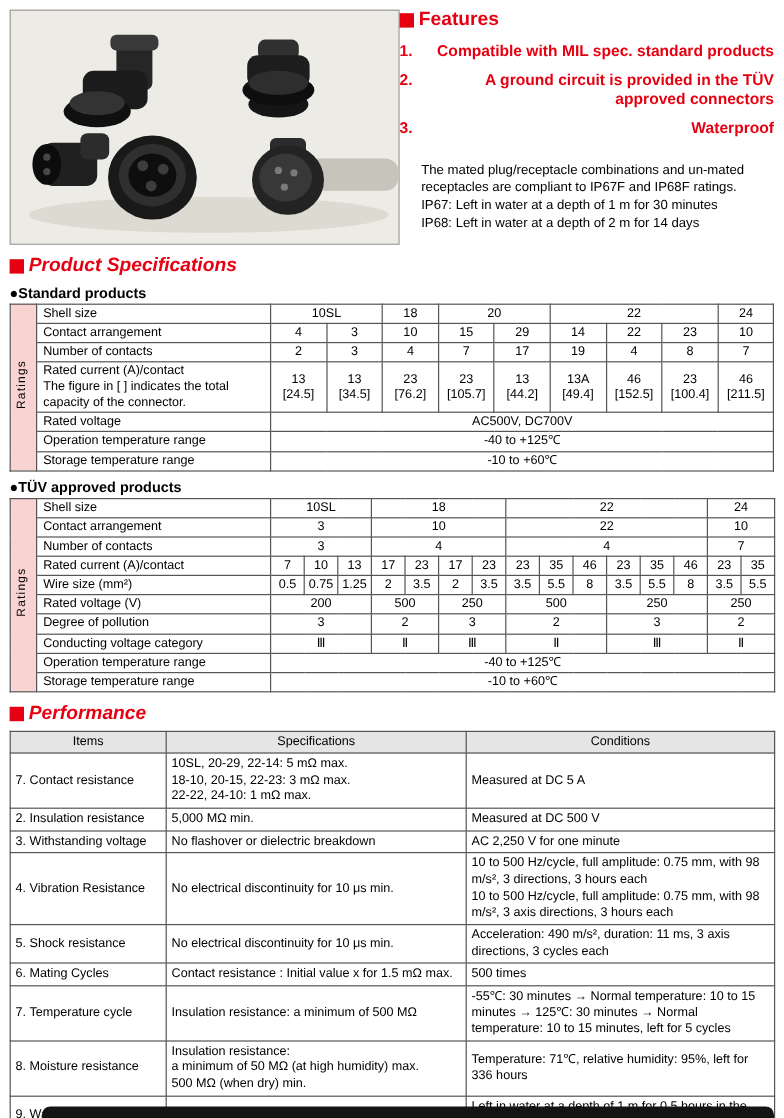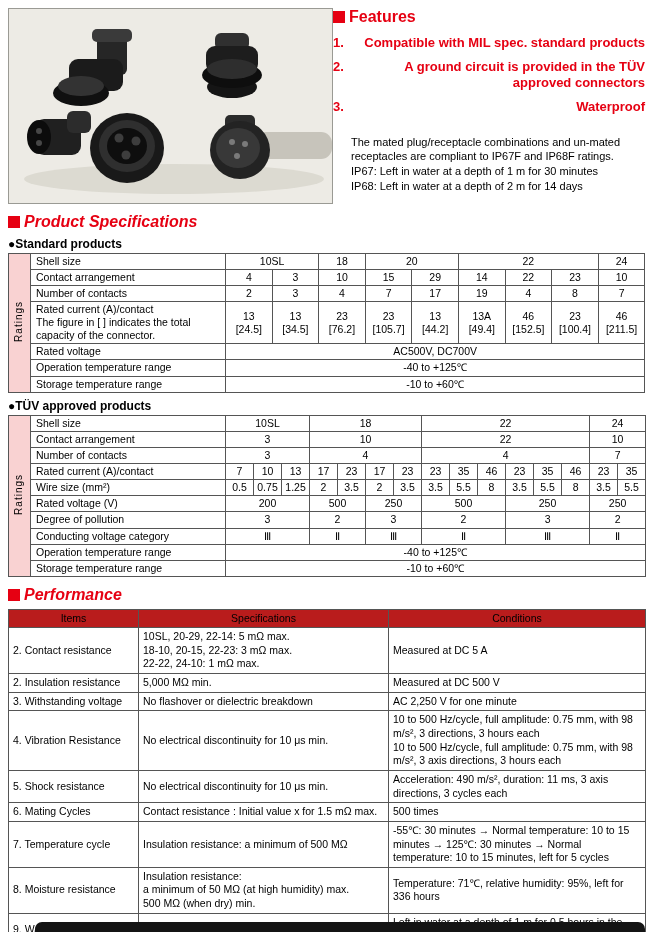--- a/index.html
+++ b/index.html
@@ -41,21 +41,21 @@
     display:inline-block; writing-mode:vertical-rl; transform:rotate(180deg);
     font-size:10px; letter-spacing:1px;
   }
 
   
   table.perf { border-collapse:collapse; width:637px; table-layout:fixed; font-size:10.5px; margin-top:5px; }
   table.perf td {
     border:1px solid #555; padding:2px 4px; line-height:1.3;
     vertical-align:middle; white-space:pre-line; text-align:left;
   }
-  table.perf tr.hdr td { background:#b91c1c; text-align:center; padding:2px; }
+  table.perf tr.hdr td { background:#e5e5e5; text-align:center; padding:2px; }
 
   
   .bottom-bar {
     position:absolute; bottom:0; left:35px; width:610px; height:10px;
     background:#141414; border-radius:7px 7px 0 0;
   }
 </style>
 </head>
 <body>
 
@@ -340,21 +340,21 @@
         <col style="width:250px">
         <col style="width:257px">
     </colgroup>
     <tbody>
       <tr class="hdr">
         <td>Items</td>
         <td>Specifications</td>
         <td>Conditions</td>
       </tr>
       <tr>
-        <td>2. Contact resistance</td>
+        <td>7. Contact resistance</td>
         <td>10SL, 20-29, 22-14: 5 mΩ max.
 18-10, 20-15, 22-23: 3 mΩ max.
 22-22, 24-10: 1 mΩ max.</td>
         <td>Measured at DC 5 A</td>
       </tr>
       <tr>
         <td>2. Insulation resistance</td>
         <td>5,000 MΩ min.</td>
         <td>Measured at DC 500 V</td>
       </tr>

